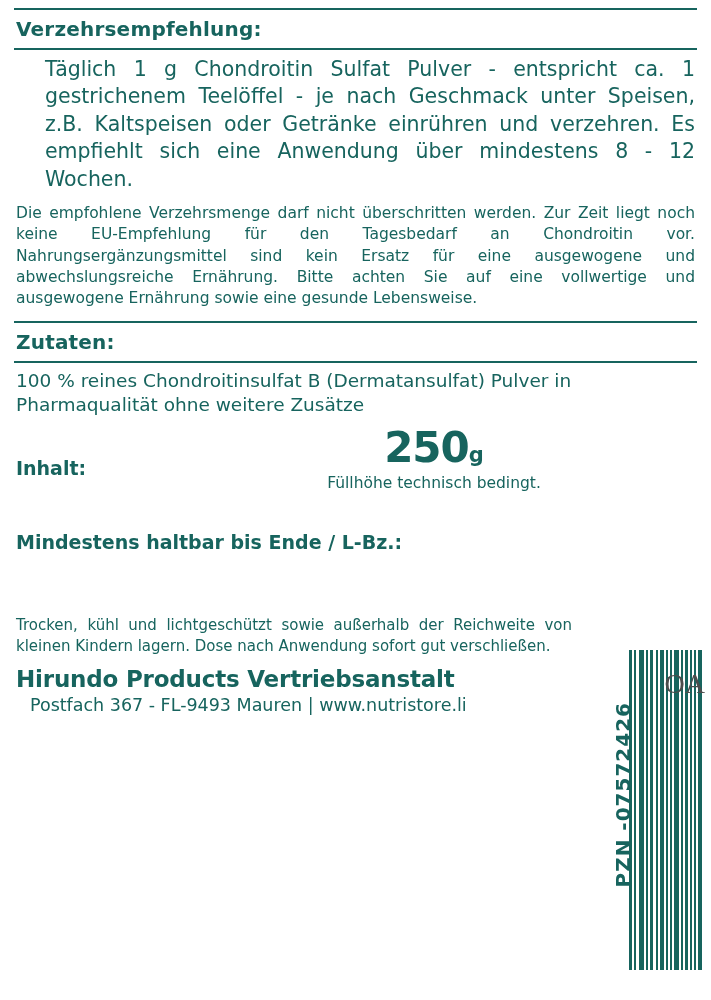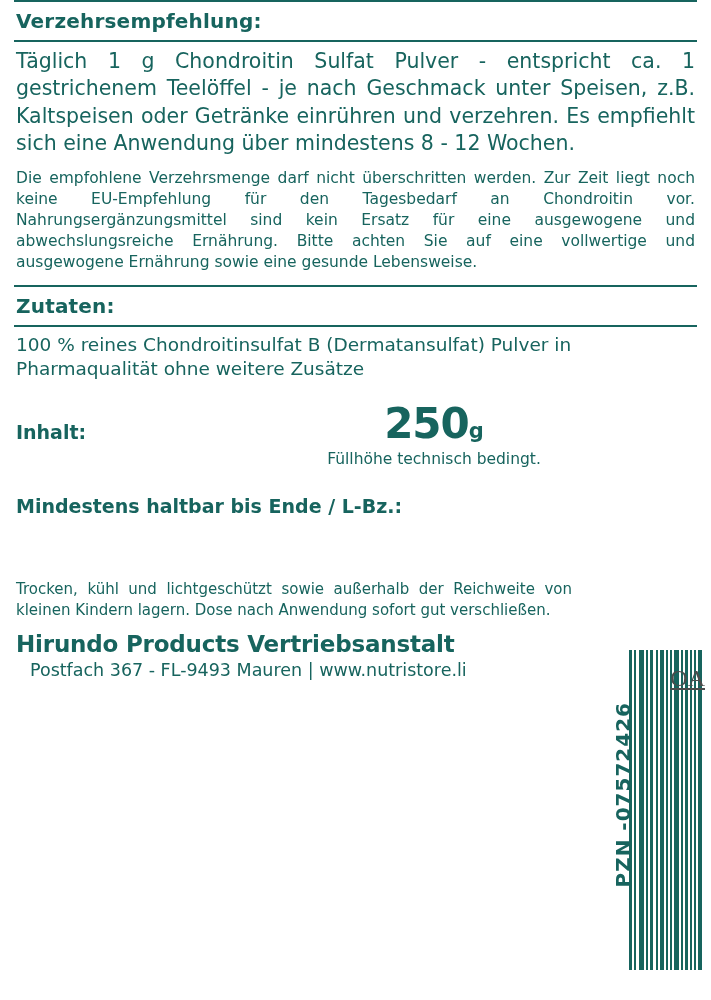--- a/index.html
+++ b/index.html
@@ -12,40 +12,41 @@
     background: #ffffff;
     font-family: "DejaVu Sans", sans-serif;
     color: #17635c;
     overflow: hidden;
   }
   .label {
     position: relative;
     width: 711px;
     height: 708px;
     box-sizing: border-box;
-    padding: 0 14px;
+    padding: 8px 14px;
     color: #17645e;
   }
   .rule {
     border: none;
     border-top: 2px solid #17645e;
     margin: 0;
   }
   .section-head {
     font-size: 20px;
     font-weight: bold;
     letter-spacing: .2px;
     padding: 7px 2px 7px 2px;
   }
   .body-lg {
     font-size: 20.5px;
     line-height: 1.34;
     text-align: justify;
     padding: 6px 2px 0 2px;
     letter-spacing: 0;
+    margin-left: 29px;
   }
   .body-sm {
     font-size: 15.5px;
     line-height: 1.36;
     text-align: justify;
     padding: 10px 2px 12px 2px;
   }
   .body-md {
     font-size: 18.5px;
     line-height: 1.3;
@@ -74,21 +75,20 @@
     left: 270px;
     top: 0;
     text-align: center;
     width: 300px;
   }
   .amount {
     font-size: 42px;
     font-weight: bold;
     line-height: 1;
     letter-spacing: -1px;
-    margin-top: 12px;
   }
   .amount .unit {
     font-size: 21px;
     font-weight: bold;
     letter-spacing: 0;
   }
   .fill-note {
     font-size: 15.5px;
     padding-top: 5px;
     white-space: nowrap;
@@ -151,25 +151,24 @@
     letter-spacing: 1px;
     writing-mode: vertical-rl;
     text-orientation: mixed;
     transform: rotate(180deg);
     transform-origin: center;
     white-space: nowrap;
   }
   .oa {
     position: absolute;
     right: 6px;
-    bottom: 16px;
-    font-size: 24px;
+    bottom: 8px;
+    font-size: 28px;
     color: #4c4c4c;
     font-family: "Liberation Serif", serif;
-    text-decoration: underline;
   }
 </style>
 </head>
 <body>
 
 <div class="label">
 
   <hr class="rule">
 
   <div class="section-head">Verzehrsempfehlung:</div>

